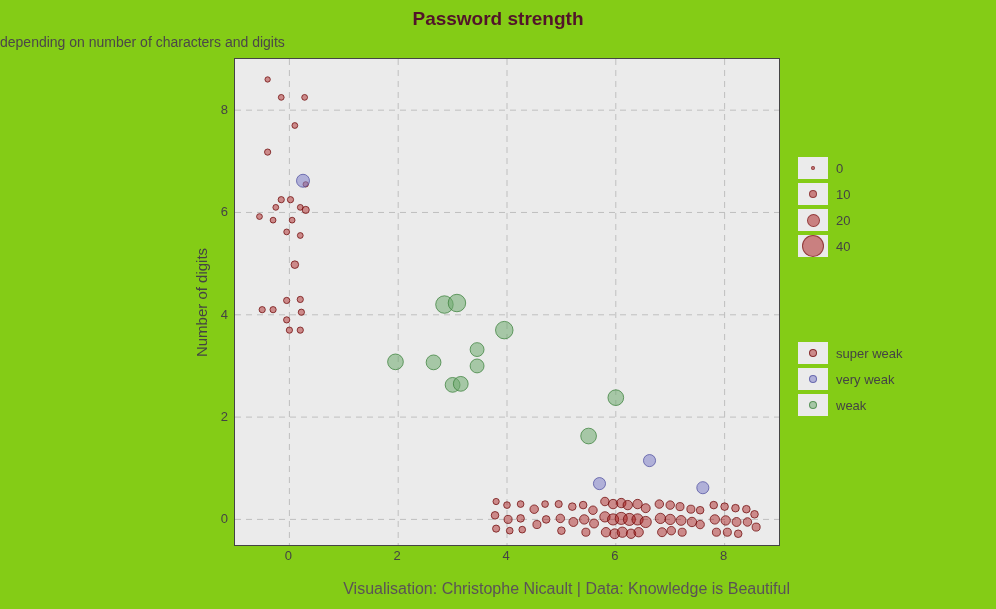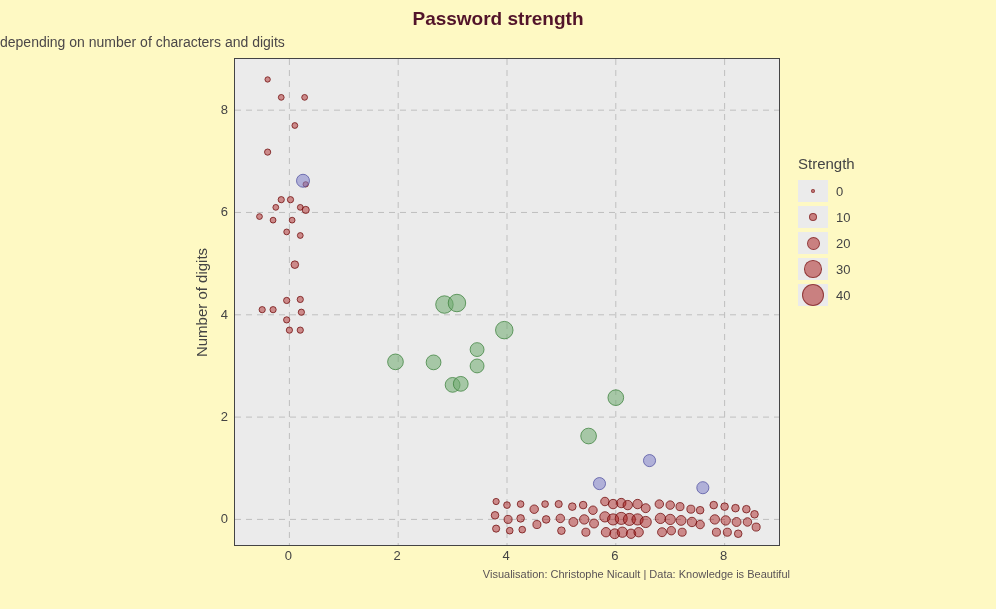--- a/index.html
+++ b/index.html
@@ -7,21 +7,21 @@
     padding: 0;
     width: 996px;
     height: 609px;
     background: #fff;
     font-family: Arial, Helvetica, sans-serif;
   }
   .figure {
     position: relative;
     width: 996px;
     height: 609px;
-    background: #fef9c3;
+    background: #84cc16;
   }
   .title {
     position: absolute;
     left: 0; right: 0;
     top: 8px;
     text-align: center;
     font-size: 19px;
     font-weight: bold;
     color: #52142a;
   }
@@ -98,22 +98,22 @@
     top: 0;
     font-size: 13px;
     color: #444;
     transform: translateX(-50%);
   }
   .caption {
     position: absolute;
     left: 0;
     width: 790px;
     text-align: right;
-    top: 568px;
-    font-size: 11px;
+    top: 580px;
+    font-size: 16px;
     color: #5a5356;
   }
   
   .legend {
     position: absolute;
     left: 798px;
     width: 180px;
     color: #444;
     font-size: 13px;
   }
@@ -307,51 +307,64 @@
       <div class="x-tick" style="left: 489.6px;">8</div>
     </div>
 
   <div class="axis-label y">
     <span>Number of digits</span>
   </div>
 
   <div class="caption">Visualisation: Christophe Nicault | Data: Knowledge is Beautiful</div>
 
   <div class="legend size">
-    <h4>Strength</h4>
     <div id="legend-size-rows">
         <div class="row">
           <div class="swatch">
             <div class="dot size-leg" style="width: 4px; height: 4px;"></div>
           </div>
           <span>0</span>
         </div>
         <div class="row">
           <div class="swatch">
             <div class="dot size-leg" style="width: 8.5px; height: 8.5px;"></div>
           </div>
           <span>10</span>
         </div>
         <div class="row">
           <div class="swatch">
             <div class="dot size-leg" style="width: 13px; height: 13px;"></div>
           </div>
           <span>20</span>
-        </div>
-        <div class="row">
-          <div class="swatch">
-            <div class="dot size-leg" style="width: 17.5px; height: 17.5px;"></div>
-          </div>
-          <span>30</span>
         </div>
         <div class="row">
           <div class="swatch">
             <div class="dot size-leg" style="width: 22px; height: 22px;"></div>
           </div>
           <span>40</span>
         </div>
       </div>
   </div>
 
   <div class="legend color">
+    <div id="legend-color-rows">
+        <div class="row">
+          <div class="swatch">
+            <div class="dot sw" style="width: 8px; height: 8px;"></div>
+          </div>
+          <span>super weak</span>
+        </div>
+        <div class="row">
+          <div class="swatch">
+            <div class="dot vw" style="width: 8px; height: 8px;"></div>
+          </div>
+          <span>very weak</span>
+        </div>
+        <div class="row">
+          <div class="swatch">
+            <div class="dot wk" style="width: 8px; height: 8px;"></div>
+          </div>
+          <span>weak</span>
+        </div>
+      </div>
   </div>
 
 </div>
 
 </body></html>

